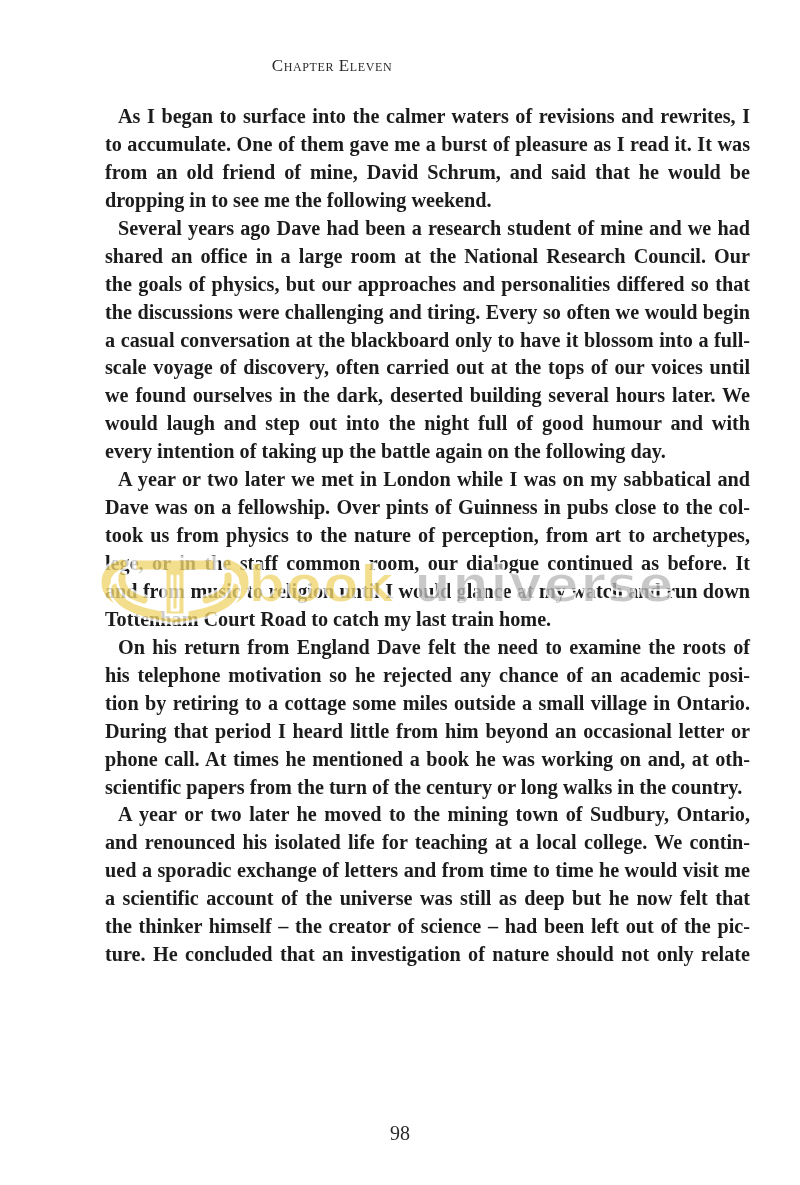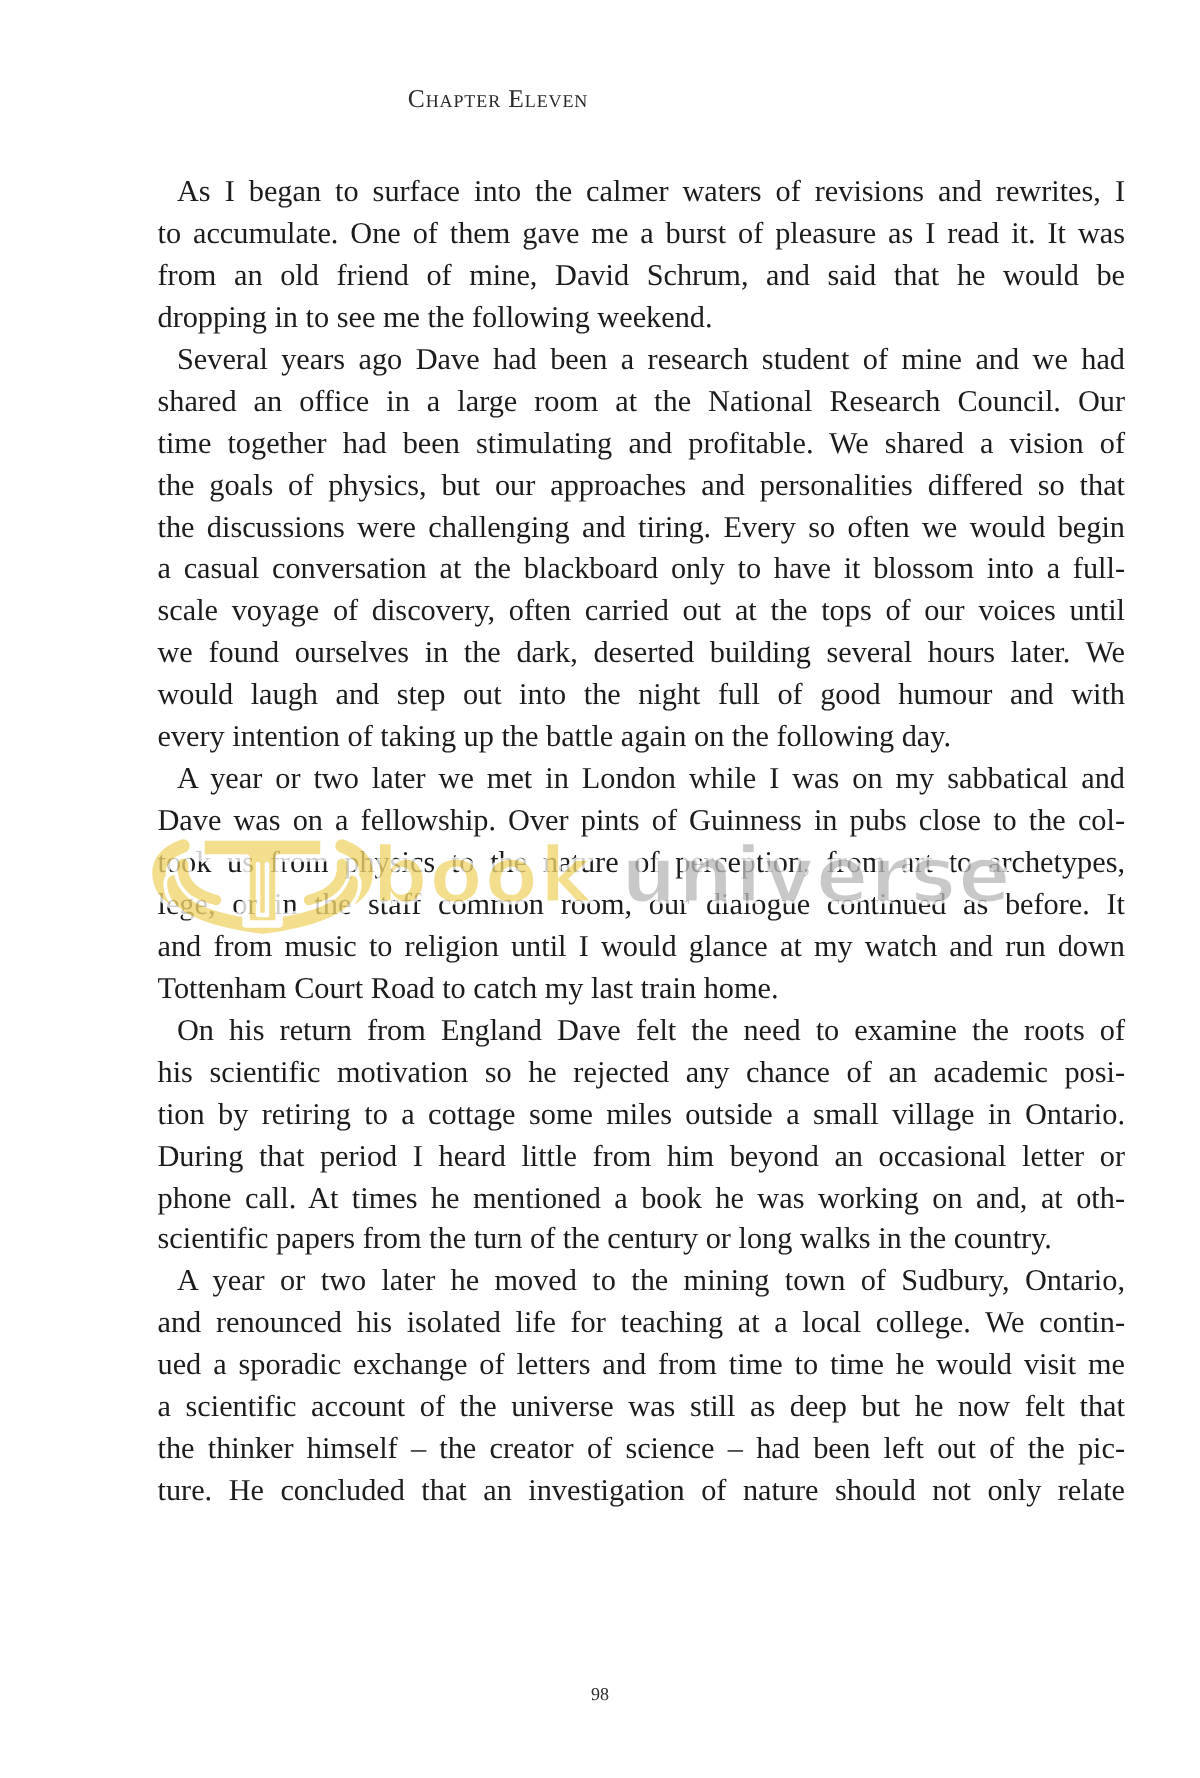--- a/index.html
+++ b/index.html
@@ -21,25 +21,26 @@
       left: 0;
       width: 664px;
       text-align: center;
       font-size: 17px;
       font-variant: small-caps;
       letter-spacing: 0.6px;
       color: #2a2a2a;
     }
     .body-text {
       position: absolute;
-      top: 115px;
+      top: 103px;
       left: 91px;
       width: 659px;
       font-size: 20.2px;
       line-height: 27.95px;
+      font-weight: bold;
     }
     .para {
       margin: 0;
       text-align: justify;
       text-indent: 14px;
       hyphens: manual;
     }
     .line {
       display: block;
       text-align: justify;
@@ -52,21 +53,21 @@
     }
     .line.first {
       padding-left: 13px;
     }
     .page-number {
       position: absolute;
       top: 1122px;
       left: 0;
       width: 800px;
       text-align: center;
-      font-size: 12px;
+      font-size: 20px;
       color: #2a2a2a;
     }
     .watermark {
       position: absolute;
       left: 100px;
       top: 548px;
       width: 600px;
       height: 80px;
       pointer-events: none;
       opacity: 0.78;
@@ -99,42 +100,41 @@
   <div class="para">
     <span class="line first">As I began to surface into the calmer waters of revisions and rewrites, I</span>
     <span class="line">to accumulate. One of them gave me a burst of pleasure as I read it. It was</span>
     <span class="line">from an old friend of mine, David Schrum, and said that he would be</span>
     <span class="line last">dropping in to see me the following weekend.</span>
   </div>
 
   <div class="para">
     <span class="line first">Several years ago Dave had been a research student of mine and we had</span>
     <span class="line">shared an office in a large room at the National Research Council. Our</span>
-    <span class="line">time together had been stimulating and profitable. We shared a vision of</span>
     <span class="line">the goals of physics, but our approaches and personalities differed so that</span>
     <span class="line">the discussions were challenging and tiring. Every so often we would begin</span>
     <span class="line">a casual conversation at the blackboard only to have it blossom into a full-</span>
     <span class="line">scale voyage of discovery, often carried out at the tops of our voices until</span>
     <span class="line">we found ourselves in the dark, deserted building several hours later. We</span>
     <span class="line">would laugh and step out into the night full of good humour and with</span>
     <span class="line last">every intention of taking up the battle again on the following day.</span>
   </div>
 
   <div class="para">
     <span class="line first">A year or two later we met in London while I was on my sabbatical and</span>
     <span class="line">Dave was on a fellowship. Over pints of Guinness in pubs close to the col-</span>
     <span class="line">took us from physics to the nature of perception, from art to archetypes,</span>
     <span class="line">lege, or in the staff common room, our dialogue continued as before. It</span>
     <span class="line">and from music to religion until I would glance at my watch and run down</span>
     <span class="line last">Tottenham Court Road to catch my last train home.</span>
   </div>
 
   <div class="para">
     <span class="line first">On his return from England Dave felt the need to examine the roots of</span>
-    <span class="line">his scientific motivation so he rejected any chance of an academic posi-</span>
+    <span class="line">his telephone motivation so he rejected any chance of an academic posi-</span>
     <span class="line">tion by retiring to a cottage some miles outside a small village in Ontario.</span>
     <span class="line">During that period I heard little from him beyond an occasional letter or</span>
     <span class="line">phone call. At times he mentioned a book he was working on and, at oth-</span>
     <span class="line last">scientific papers from the turn of the century or long walks in the country.</span>
   </div>
 
   <div class="para">
     <span class="line first">A year or two later he moved to the mining town of Sudbury, Ontario,</span>
     <span class="line">and renounced his isolated life for teaching at a local college. We contin-</span>
     <span class="line">ued a sporadic exchange of letters and from time to time he would visit me</span>

